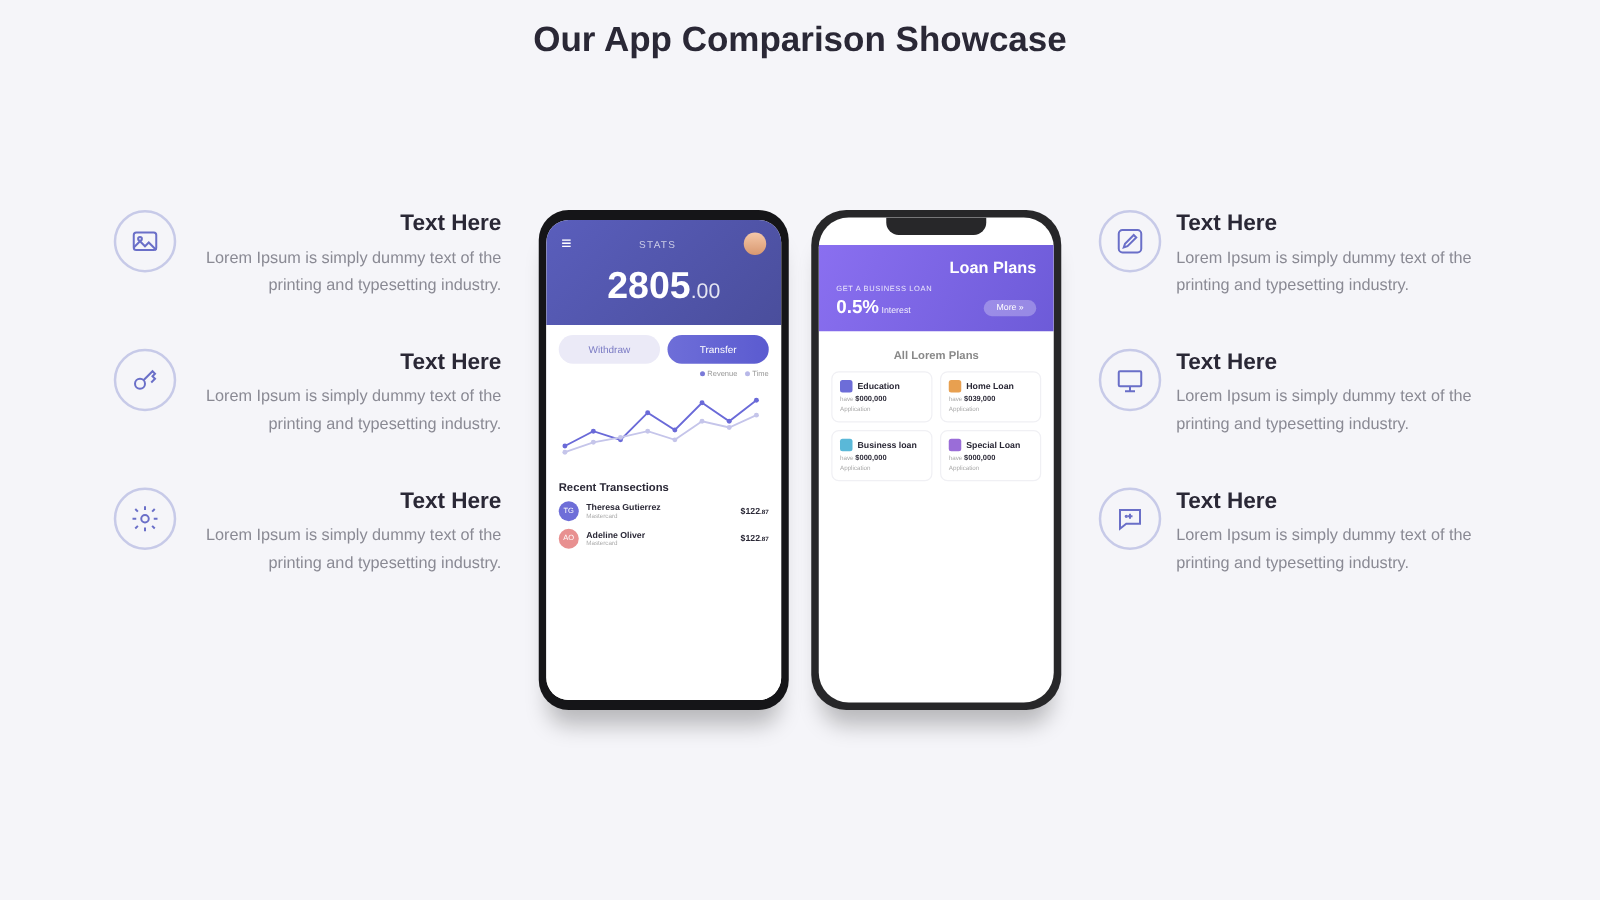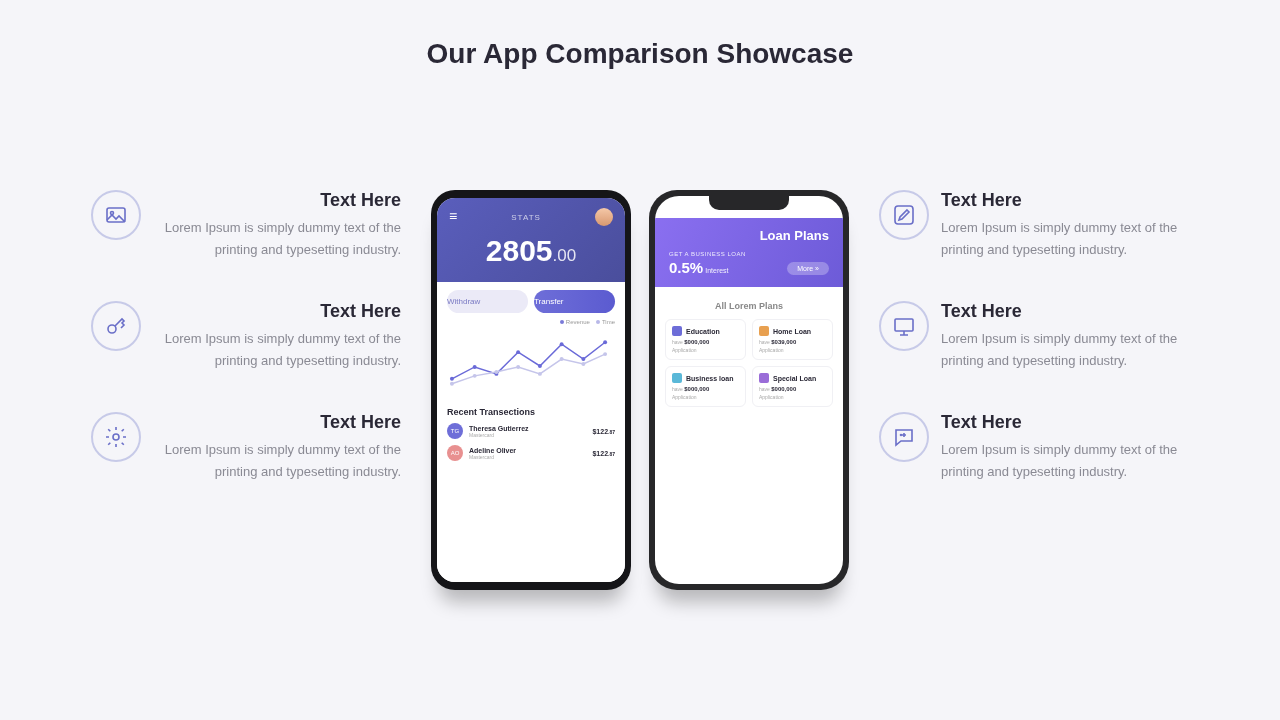--- a/index.html
+++ b/index.html
@@ -1,17 +1,17 @@
 <!DOCTYPE html>
 <html><head>
 <meta charset="utf-8">
 <style>
 *{margin:0;padding:0;box-sizing:border-box;font-family:Arial,Helvetica,sans-serif}
 body{width:1280px;height:720px;background:#f5f5f9;overflow:hidden}
-.slide{width:100%;height:100%;position:relative;padding:38px 60px}
+.slide{width:100%;height:100%;position:relative;padding:16px 60px}
 .title{font-size:28px;font-weight:700;color:#2a2836;text-align:center;margin-bottom:40px}
 .content{display:flex;justify-content:center;align-items:flex-start;gap:30px;margin-top:120px}
 .side-col{width:310px;display:flex;flex-direction:column;gap:40px}
 .left-col .feature{text-align:right;display:flex;align-items:flex-start;gap:12px;flex-direction:row-reverse}
 .right-col .feature{text-align:left;display:flex;align-items:flex-start;gap:12px}
 .feature-text{flex:1}
 .feature-title{font-size:18px;font-weight:700;color:#2a2836;margin-bottom:6px}
 .feature-desc{font-size:13px;color:#8a8a94;line-height:1.7}
 .icon-circle{width:50px;height:50px;border:2px solid #c7cae8;border-radius:50%;display:flex;align-items:center;justify-content:center;flex-shrink:0;color:#6a6fc8}
 .icon-circle svg{width:24px;height:24px;stroke:#6a6fc8;fill:none;stroke-width:1.6}
@@ -28,21 +28,21 @@
 .p1-balance{text-align:center;margin-top:8px}
 .p1-balance-main{font-size:30px;font-weight:600}
 .p1-balance-dec{font-size:17px;opacity:0.85}
 .p1-stats{display:flex;justify-content:space-around;margin-top:12px}
 .p1-stat{text-align:center}
 .p1-stat-icon{width:16px;height:16px;background:rgba(255,255,255,0.18);border-radius:50%;margin:0 auto 2px;font-size:7px;line-height:16px}
 .p1-stat-val{font-size:9px;font-weight:600}
 .p1-stat-lbl{font-size:6px;opacity:0.6}
 .p1-body{flex:1;background:#fff;padding:8px 10px;display:flex;flex-direction:column}
 .p1-btns{display:flex;gap:6px;margin-bottom:6px}
-.p1-btn{flex:1;padding:7px 0;border-radius:14px;font-size:8px;text-align:left}
+.p1-btn{flex:1;padding:7px 0;border-radius:14px;font-size:8px;text-align:center}
 .p1-btn1{background:#ebeaf7;color:#7b7bc4}
 .p1-btn2{background:linear-gradient(90deg,#6e6ed8,#5b5bd0);color:#fff}
 .p1-legend{font-size:6px;text-align:right;color:#999;margin-bottom:4px}
 .p1-legend span{margin-left:6px}
 .p1-legend .d1::before{content:"";display:inline-block;width:4px;height:4px;background:#7a7ad8;border-radius:50%;margin-right:2px;vertical-align:middle}
 .p1-legend .d2::before{content:"";display:inline-block;width:4px;height:4px;background:#b8b8e8;border-radius:50%;margin-right:2px;vertical-align:middle}
 .p1-chart{height:70px;margin-bottom:8px}
 .p1-chart svg{width:100%;height:100%}
 .p1-rt-title{font-size:9px;font-weight:700;color:#2a2836;margin-bottom:6px}
 .p1-trans{display:flex;align-items:center;gap:6px;margin-bottom:6px}

